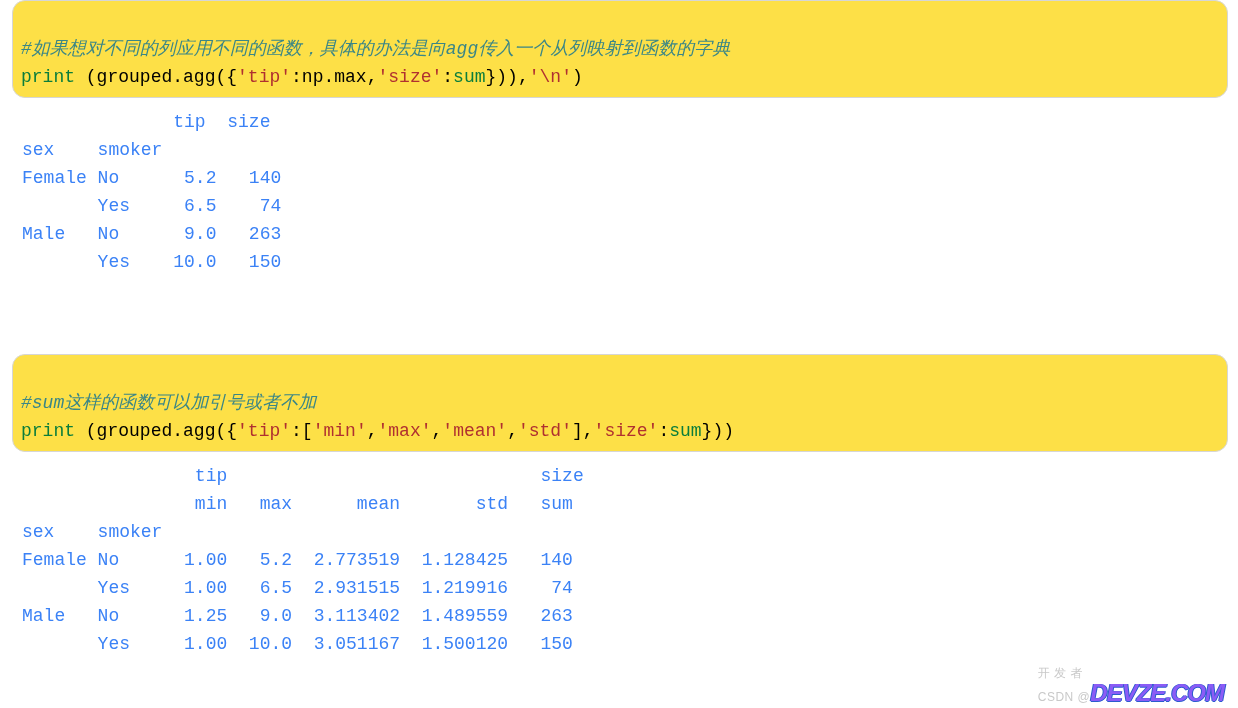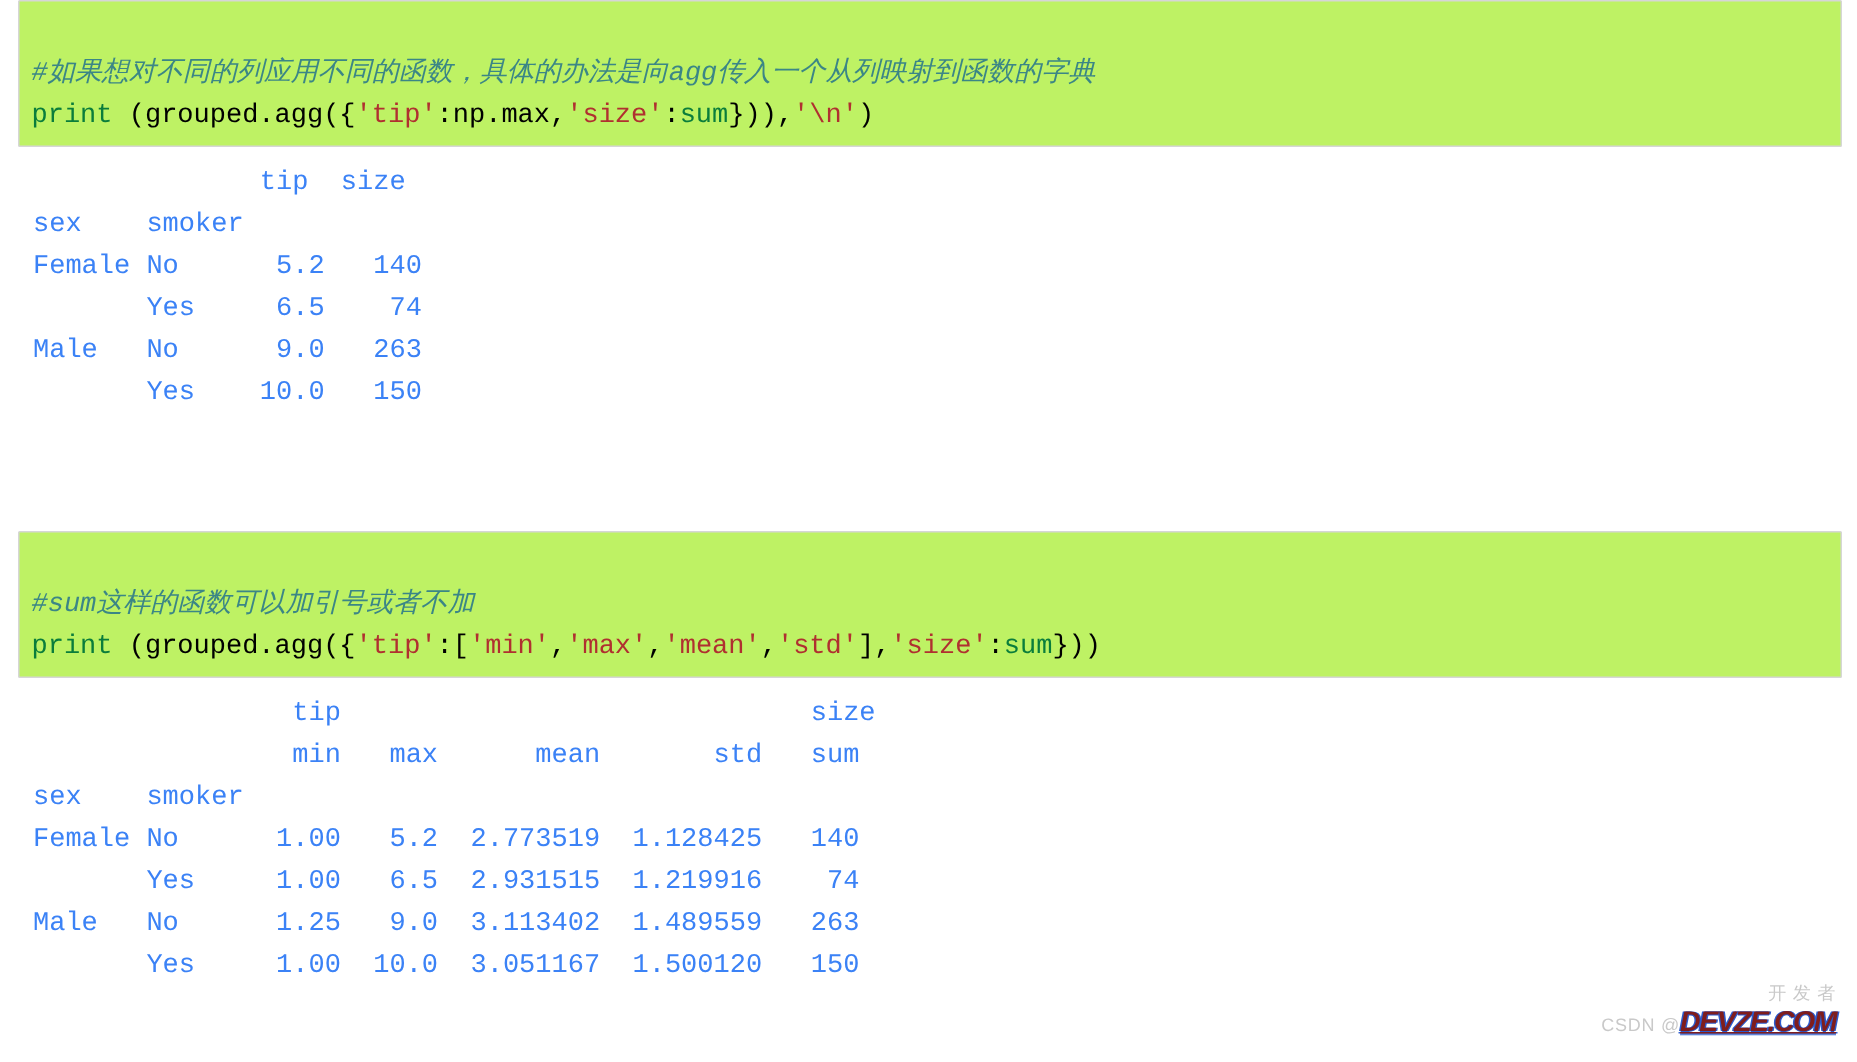--- a/index.html
+++ b/index.html
@@ -10,22 +10,22 @@
     width: 1238px;
     height: 708px;
     overflow: hidden;
     position: relative;
   }
   .cell {
     margin: 0 0 18px 0;
   }
   .code-area {
     border: 1px solid #d6d6d6;
-    border-radius: 1px;
-    background: #bef264;
+    border-radius: 13px;
+    background: #fde047;
     padding: 6px 8px 6px 8px;
     margin: 0 10px 0 12px;
     font-family: "Courier New", "SimSun", monospace;
     font-size: 18px;
     line-height: 28px;
     color: #000000;
     white-space: pre;
   }
   .code-area .comment { color: #3b8686; font-style: italic; }
   .code-area .builtin { color: #0a7d3b; }
@@ -35,39 +35,37 @@
     padding: 10px 0 0 22px;
     font-family: "Courier New", "SimSun", monospace;
     font-size: 18px;
     line-height: 28px;
     white-space: pre;
     color: #3b82f6;
   }
   .watermark {
     position: absolute;
     right: 14px;
-    bottom: 13px;
-    text-align: right;
+    bottom: 2px;
     pointer-events: none;
   }
   .wm-top {
     font-size: 12px;
     color: #c9c9c9;
     letter-spacing: 0.5px;
     line-height: 14px;
   }
   .wm-logo {
-    font-size: 19px;
+    font-size: 24px;
     font-weight: 900;
     font-style: italic;
-    color: #7f1d1d;
+    color: #8b5cf6;
     text-shadow: 1px 0 0 #2b5bce, -1px 0 0 #2b5bce, 0 1px 0 #2b5bce;
     letter-spacing: -1px;
     line-height: 26px;
-    text-decoration: underline;
   }
   .gap { height: 60px; }
 </style>
 </head>
 <body>
 
 <div class="cell">
   <div class="code-area">
 <span class="comment">#如果想对不同的列应用不同的函数，具体的办法是向agg传入一个从列映射到函数的字典</span>
 <span class="builtin">print</span><span class="punct"> (grouped.agg({</span><span class="string">'tip'</span><span class="punct">:np.max,</span><span class="string">'size'</span><span class="punct">:</span><span class="builtin">sum</span><span class="punct">})),</span><span class="string">'\n'</span><span class="punct">)</span></div>

